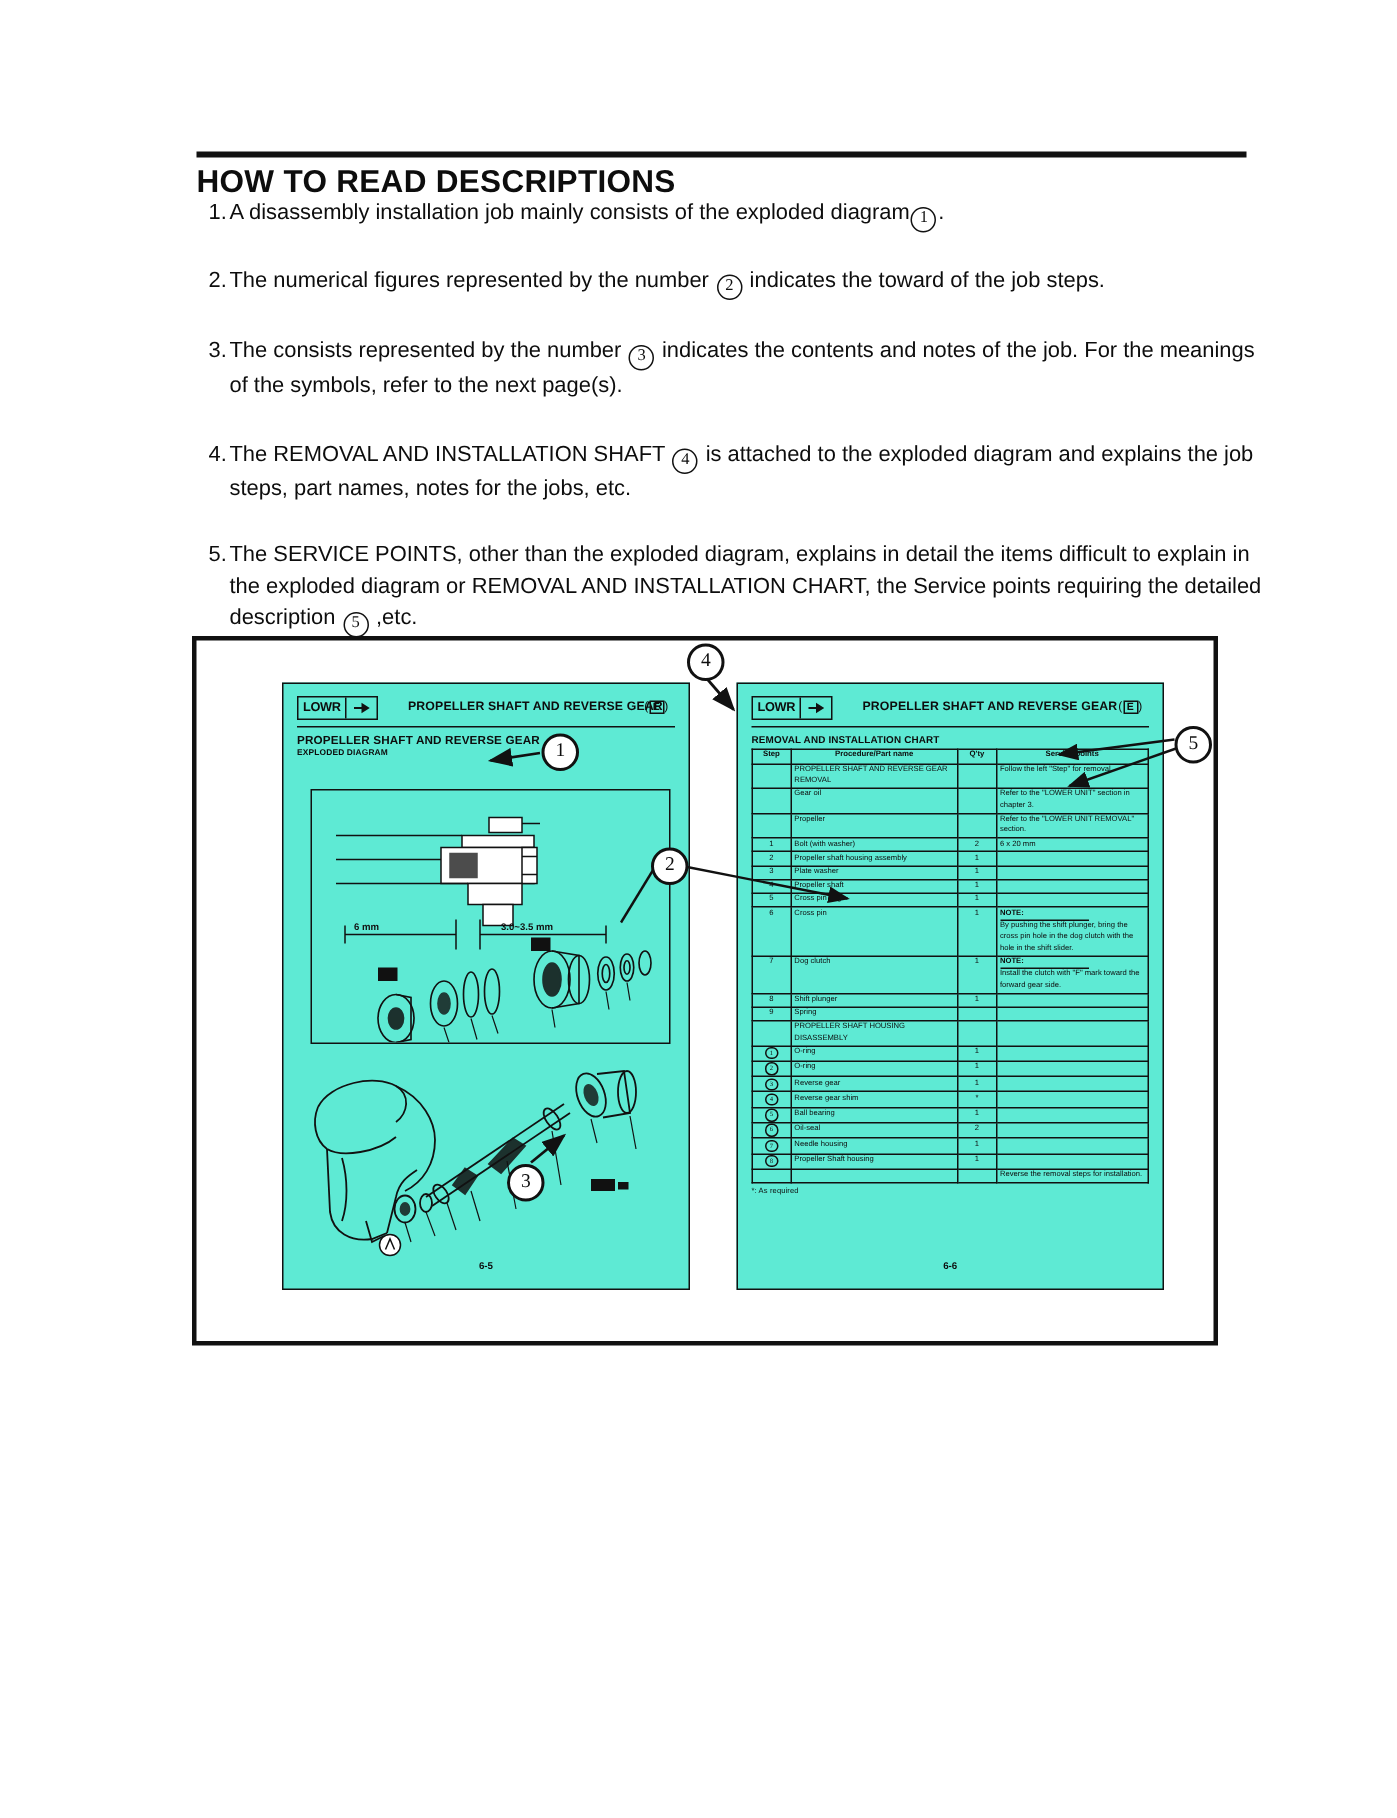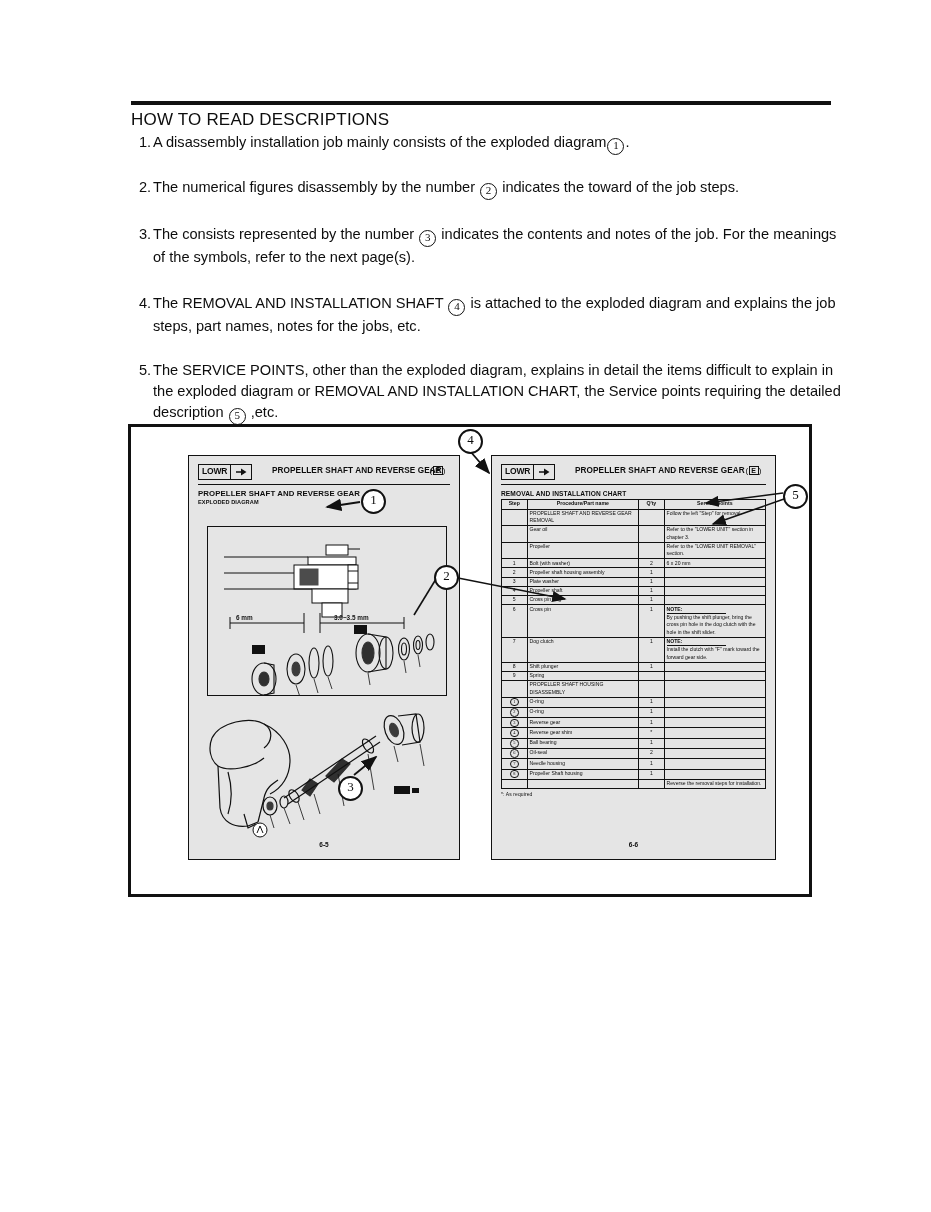--- a/index.html
+++ b/index.html
@@ -30,22 +30,22 @@
     top: 101px;
     width: 700px;
     height: 4px;
     background: #111;
   }
 
   .page-heading {
     position: absolute;
     left: 131px;
     top: 110px;
-    font-size: 17px;
-    font-weight: normal;
+    font-size: 21px;
+    font-weight: bold;
     letter-spacing: 0.2px;
   }
 
   .desc-list {
     position: absolute;
     left: 131px;
     top: 132px;
     width: 710px;
   }
   .desc-item {
@@ -91,21 +91,21 @@
     width: 684px;
     height: 473px;
     border: 3.5px solid #111;
     background: #fff;
     box-sizing: border-box;
   }
 
   .mini-page {
     position: absolute;
     border: 1.6px solid #111;
-    background: #e5e5e5;
+    background: #5eead4;
     box-sizing: border-box;
     overflow: hidden;
   }
   #mini-page-left {
     left: 57px;
     top: 28px;
     width: 272px;
     height: 405px;
   }
   #mini-page-right {
@@ -317,21 +317,21 @@
     <div class="desc-item">
       <div class="desc-num">1.</div>
       <div class="desc-text">
         <span>A disassembly installation job mainly consists of the exploded diagram</span><span class="cnum">1</span><span>.</span>
       </div>
     </div>
     <div class="gap-1"></div>
     <div class="desc-item">
       <div class="desc-num">2.</div>
       <div class="desc-text">
-        <span>The numerical figures disassembly by the number </span><span class="cnum">2</span><span> indicates the toward of the job steps.</span>
+        <span>The numerical figures represented by the number </span><span class="cnum">2</span><span> indicates the toward of the job steps.</span>
       </div>
     </div>
     <div class="gap-2"></div>
     <div class="desc-item">
       <div class="desc-num">3.</div>
       <div class="desc-text">
         <span>The  consists represented by the number </span><span class="cnum">3</span><span> indicates the contents and notes of the job. For the  meanings of the symbols,  refer to the next page(s).</span>
       </div>
     </div>
     <div class="gap-3"></div>

